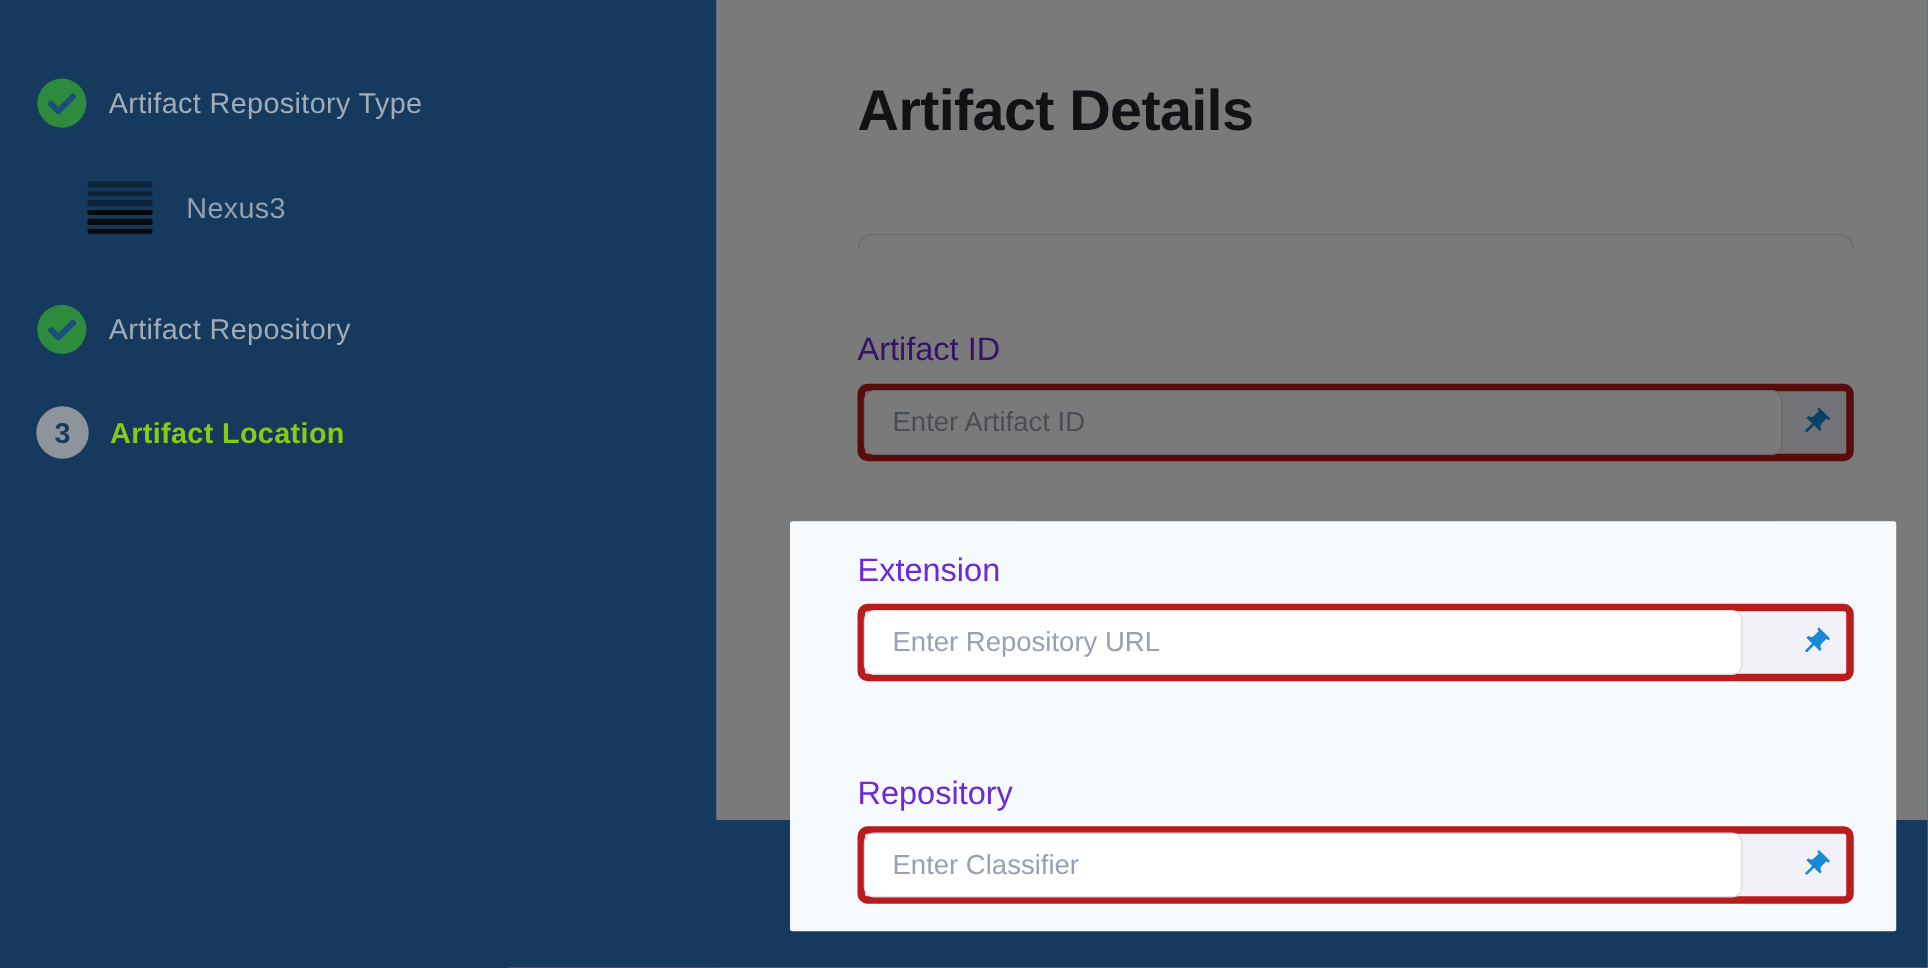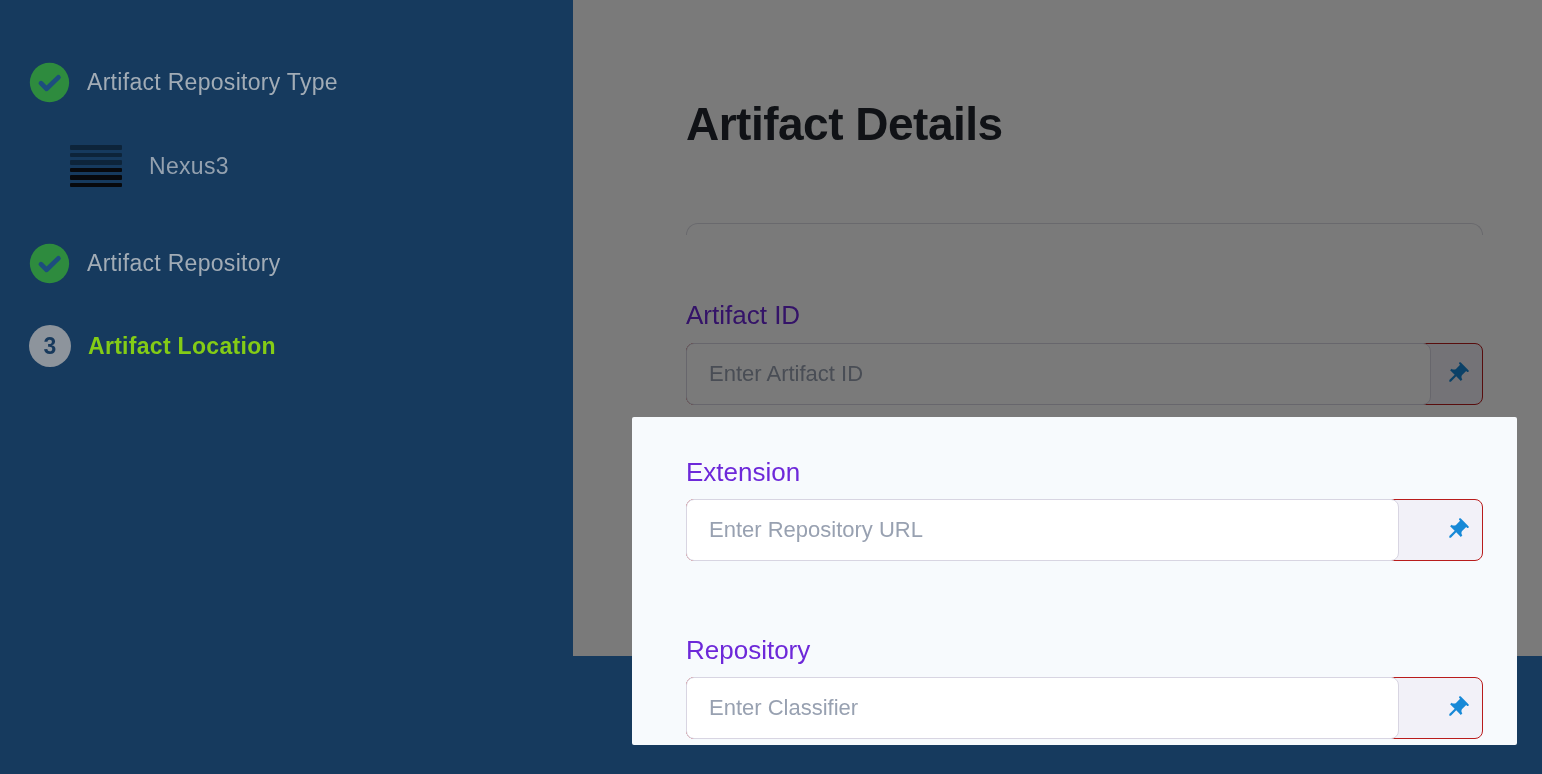--- a/index.html
+++ b/index.html
@@ -38,54 +38,54 @@
   .nexus-icon .bar.dark  { background:#07090d; }
 
   
   .main {
     position:absolute; left:573px; top:0; right:0; bottom:0;
     background:#ffffff; z-index:1;
   }
   .content { margin-left:113px; width:797px; padding-top:64px; }
   h1 {
     font-size:46px; line-height:48px; font-weight:700;
-    letter-spacing:-0.5px; color:#22272e;margin-top:36px;
+    letter-spacing:-0.5px; color:#22272e;
   }
   .card-top {
     margin-top:75px; height:12px;
     border:1px solid #dcdce4; border-bottom:none;
     border-radius:12px 12px 0 0;
   }
   .field-label {
     display:block; margin-top:69px;
     font-size:26px; line-height:22px; font-weight:400; color:#6d28d9;
   }
   .input-group {
     margin-top:17px; height:62px; width:797px;
     display:flex; background:#f2f1f8;
-    border:1px solid #b91c1c; border-radius:8px;
+    border:6px solid #b91c1c; border-radius:8px;
   }
   .input-group input {
     flex:1 1 auto; align-self:stretch; min-width:0;
     margin:-1px 0 -1px -1px;
     border:1px solid #d8d5e2; border-radius:8px;
     background:#ffffff; outline:none;
     padding:0 22px; font-size:22px; color:#22272f;
     font-family:"Liberation Sans","DejaVu Sans",sans-serif;
   }
   .input-group input::placeholder { color:#98a1b1; opacity:1; }
   .pin-btn {
     flex:0 0 51px; border:none; background:transparent;
     border-radius:0 7px 7px 0; cursor:pointer;
     display:flex; align-items:center; justify-content:center;
   }
   .pin-btn svg { transform:rotate(45deg); }
 
   
-  .spotlight .field-label.first { margin-top:16px; }
+  .spotlight .field-label.first { margin-top:0; }
   .spotlight .field-label.second { margin-top:78px; }
   .spotlight .input-group { margin-top:16px;gap:32px; }
 
   
   .overlay {
     position:absolute; inset:0; background:rgba(0,0,0,0.52); z-index:5;
   }
 
   
   .spotlight {

